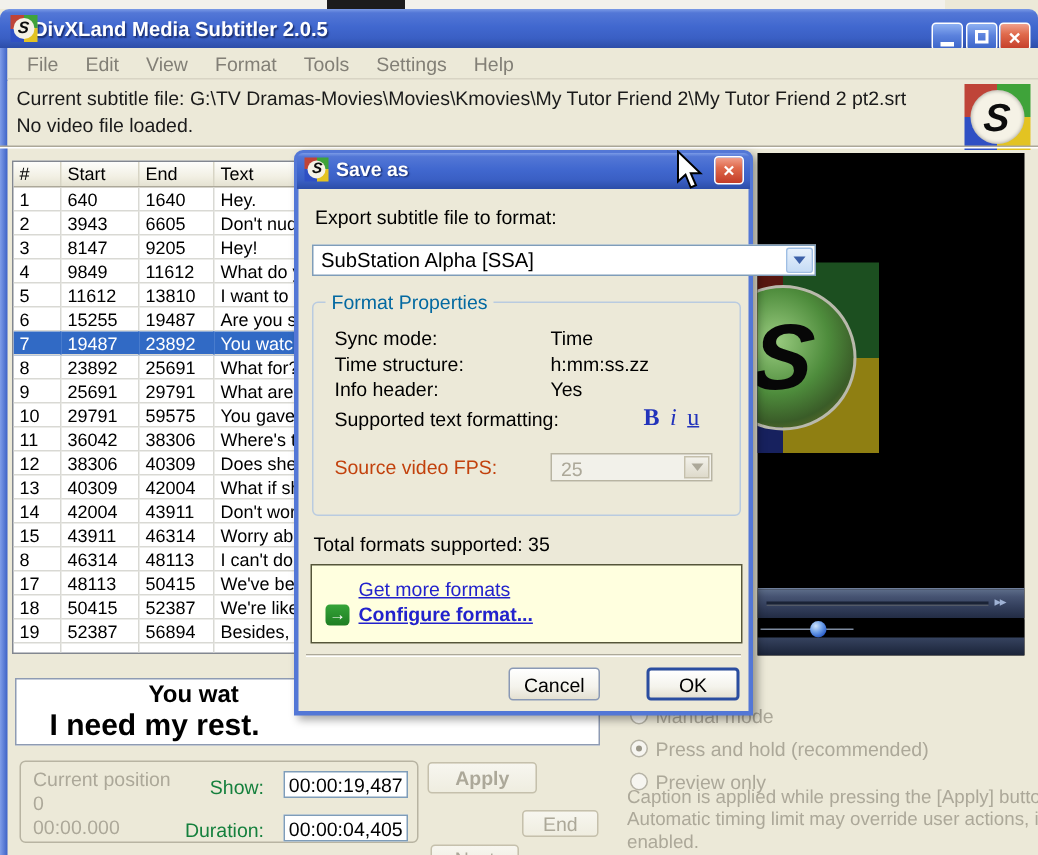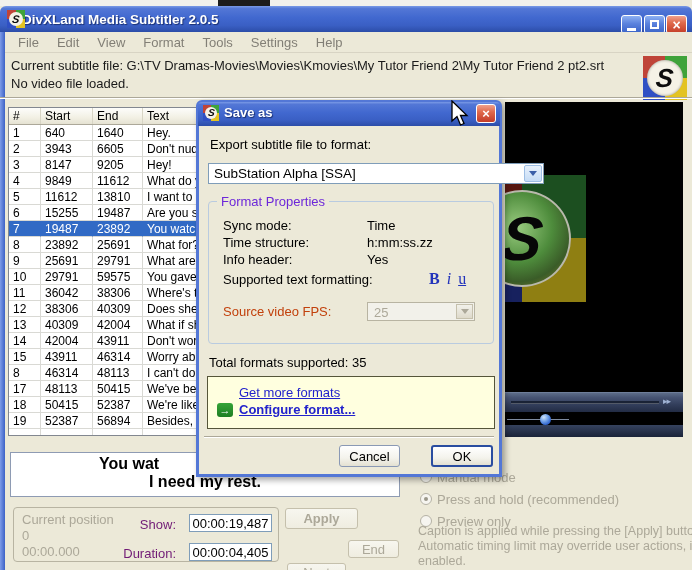--- a/index.html
+++ b/index.html
@@ -76,29 +76,29 @@
   .vol-zone { position:absolute; left:0; top:311px; width:178px; height:12px; background:#000; }
   .vol-track { position:absolute; left:2px; top:6px; width:62px; height:1px; background:#7e8ba0; }
   .vol-knob { position:absolute; left:35px; top:1px; width:11px; height:11px; border-radius:50%;
     background:radial-gradient(circle at 35% 30%, #CFE4FA, #6FA0E8 40%, #2B5FCB 75%, #1A3E8F 100%); }
   .vid-bottom { position:absolute; left:0; top:323px; width:178px; height:12px;
     background:linear-gradient(180deg,#36435F,#1A2338); }
 
   
   .caption-box { position:absolute; left:10px; top:452px; width:390px; height:45px; background:#fff; border:1px solid #8E9BB3; }
   .cap1 { margin:2px 0 0 88px; font-weight:bold; font-size:16px; }
-  .cap2 { text-align:center; font-weight:bold; font-size:16px; }
+  .cap2 { text-align:left; font-weight:bold; font-size:20px;padding-left:22px; }
 
   
   .pos-panel { position:absolute; left:13px; top:507px; width:266px; height:55px; border:1px solid #B8B4A2; border-radius:4px; }
   .dim { color:#ACA899; }
   .pos-title { position:absolute; left:8px; top:4px; }
   .pos-frame { position:absolute; left:8px; top:20px; }
   .pos-time  { position:absolute; left:8px; top:36px; }
-  .fld-label { position:absolute; width:74px; text-align:right; left:88px; color:#701a75; }
+  .fld-label { position:absolute; width:74px; text-align:right; left:88px; color:#15803d; }
   .fld { position:absolute; left:175px; width:83px; height:18px; background:#fff; border:1px solid #7F9DB9;
     text-align:center; font-size:13px; padding-top:1px; }
 
   
   .btn-dis { position:absolute; background:linear-gradient(180deg,#F7F6EF,#EFEDE0); border:1px solid #C5C0AC;
     border-radius:3px; color:#ACA899; text-align:center; font-size:13px; }
   .apply { left:285px; top:508px; width:73px; height:21px; font-weight:bold; padding-top:2px; }
   .next  { left:287px; top:544px; width:59px; height:18px; padding-top:1px;margin-top:19px; }
   .end   { left:348px; top:540px; width:51px; height:18px; padding-top:1px; }
 
@@ -126,21 +126,21 @@
     display:flex; align-items:center; justify-content:center; }
   .export-label { position:absolute; left:11px; top:34px; }
   .combo { position:absolute; left:9px; top:60px; width:336px; height:21px; background:#fff; border:1px solid #7F9DB9; }
   .combo-value { position:absolute; left:5px; top:2px; font-size:13.5px; }
   .combo-btn { position:absolute; right:1px; top:1px; width:18px; height:17px;
     background:linear-gradient(180deg,#E8F1FC,#C6DCF5); border:1px solid #9EBEE4; border-radius:2px;
     display:flex; align-items:center; justify-content:center; }
   .arrow-down { width:0; height:0; border-left:4px solid transparent; border-right:4px solid transparent; border-top:5px solid #3B5FA8; }
 
   .groupbox { position:absolute; left:9px; top:98px; width:286px; height:143px; border:1px solid #B9CBE0; border-radius:4px; }
-  .legend { position:absolute; left:8px; top:-8px; background:#ECE9D8; padding:0 4px; color:#6d28d9; }
+  .legend { position:absolute; left:8px; top:-8px; background:#ECE9D8; padding:0 4px; color:#0369a1; }
   .prow { position:absolute; left:0; width:100%; height:17px; }
   .prow .plabel { position:absolute; left:14px; }
   .prow .pvalue { position:absolute; left:158px; }
   .fmt-label { position:absolute; left:14px; top:70px; }
   .biu { position:absolute; left:220px; top:68px; width:60px; color:#2233BB; font-family:"Liberation Serif", serif; font-size:16px; }
   .biu .b { font-weight:bold; } .biu .i { font-style:italic; margin-left:7px; } .biu .u { text-decoration:underline; margin-left:7px; }
   .fps-label { position:absolute; left:14px; top:102px; color:#c2410c; }
   .fps-combo { position:absolute; left:158px; top:100px; width:108px; height:19px; background:#F2F1EA; border:1px solid #B8B4A2; }
   .fps-value { position:absolute; left:6px; top:2px; color:#ACA899; }
   .fps-btn { position:absolute; right:1px; top:1px; width:17px; height:15px; background:linear-gradient(180deg,#F2F1EA,#DEDACB);

